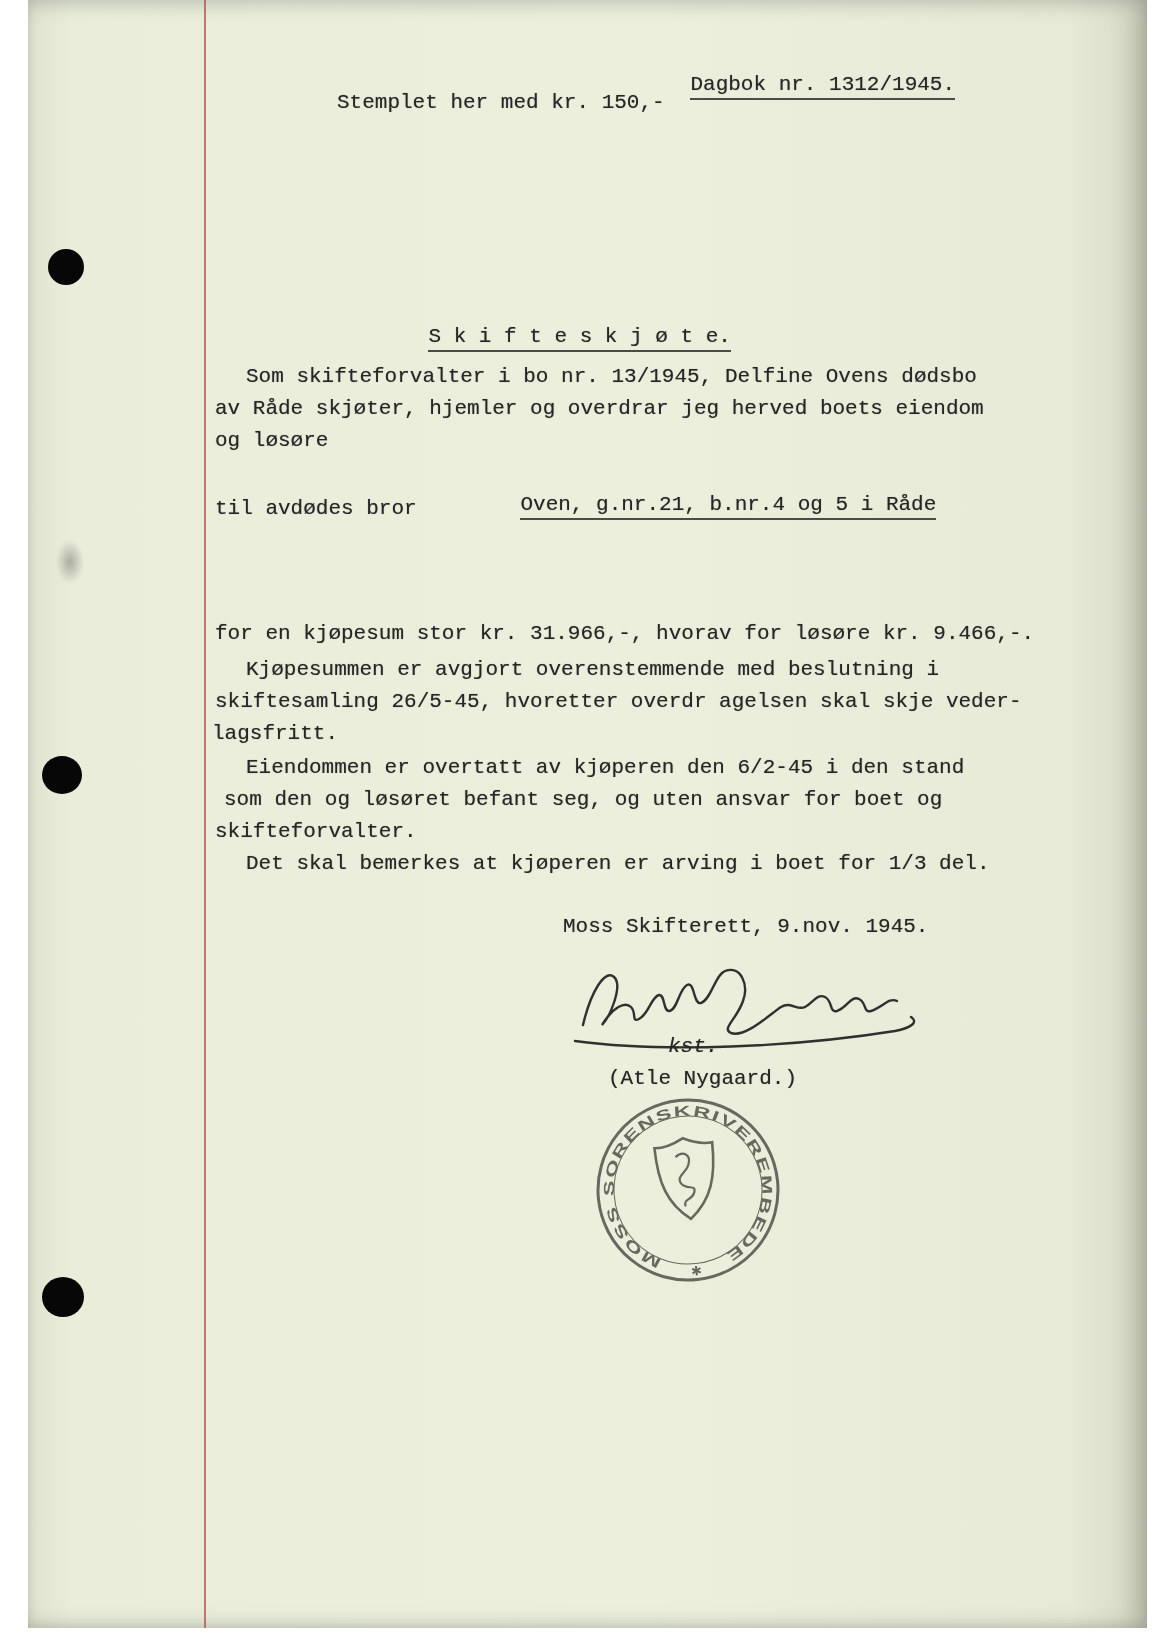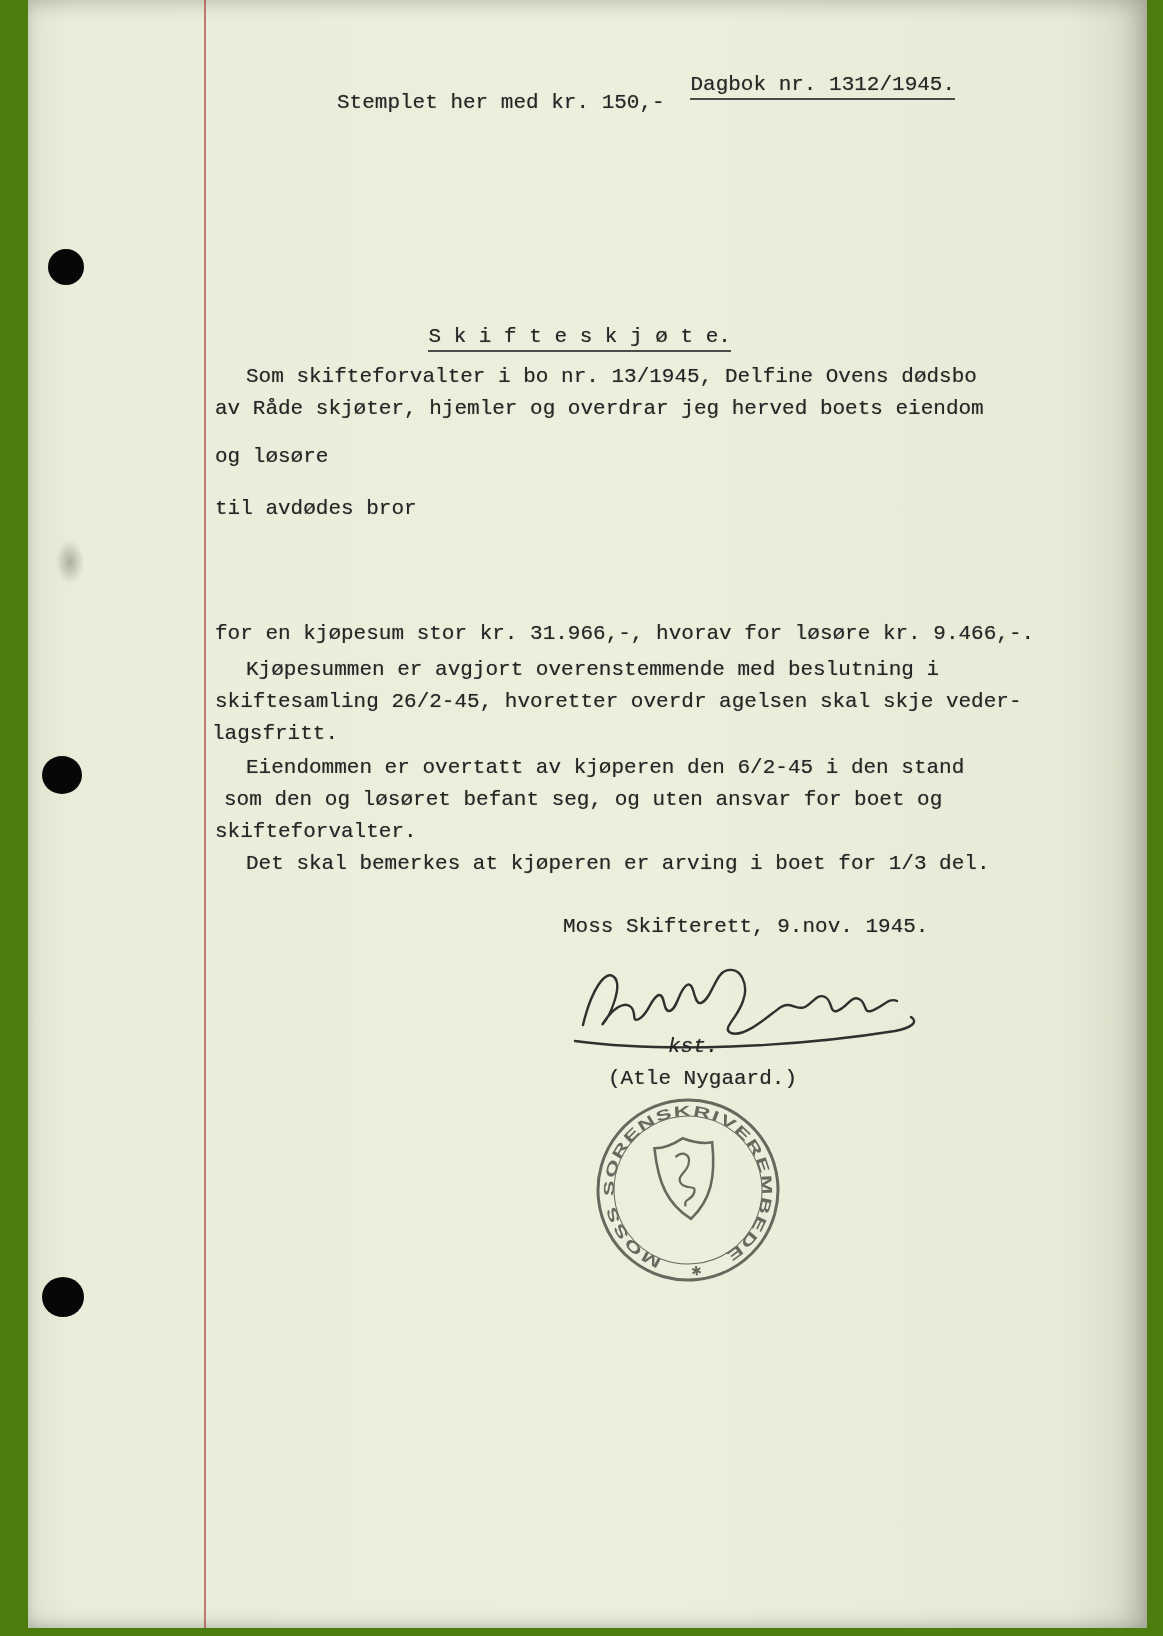--- a/index.html
+++ b/index.html
@@ -1,18 +1,18 @@
 <!DOCTYPE html>
 <html style="--paper: #e9edda; --ink: #262626; --margin_line: #a84a42; --stamp: #4b4b43;"><head>
 <meta charset="utf-8">
 <style>
   html,body{margin:0;padding:0;background:#111;}
   .scan{
     position:relative;width:1163px;height:1636px;margin:0 auto;
-    background:#4d7c0f;overflow:hidden;
+    background:#ffffff;overflow:hidden;
     font-family:"Liberation Mono","DejaVu Sans Mono",monospace;
   }
   .paper{
     position:absolute;left:28px;top:0;right:16px;bottom:8px;
     background:linear-gradient(90deg,#dfe3cf 0%,#e9edda 4%,#ebefdc 55%,#e6ead6 93%,#d5d9c4 100%);
     box-shadow:inset -12px 0 24px rgba(0,0,0,.18), inset 0 6px 16px rgba(0,0,0,.05), inset 0 -4px 10px rgba(0,0,0,.06);
   }
   .redline{
     position:absolute;left:204px;top:0;bottom:8px;width:2px;
     background:var(--margin_line,#a84a42);opacity:.7;
@@ -55,30 +55,33 @@
   </div>
 
   <div class="tw" style="left:337px;top:88px;">Stemplet her med kr. 150,-</div>
 
   <div class="tw" style="left:378px;top:292px;">
     <span class="ul">S k i f t e s k j ø t e.</span>
   </div>
 
   <div class="tw" style="left:246px;top:362px;">Som skifteforvalter i bo nr. 13/1945, Delfine Ovens dødsbo</div>
   <div class="tw" style="left:215px;top:394px;">av Råde skjøter, hjemler og overdrar jeg herved boets eiendom</div>
-  <div class="tw" style="left:215px;top:426px;margin-top:16px;">og løsøre</div>
+  <div class="tw" style="left:215px;top:426px;">og løsøre</div>
 
+  <div class="tw" style="left:470px;top:460px;">
+    <span class="ul">Oven, g.nr.21, b.nr.4 og 5 i Råde</span>
+  </div>
 
   <div class="tw" style="left:215px;top:494px;">til avdødes bror</div>
 
 
   <div class="tw" style="left:215px;top:619px;">for en kjøpesum stor kr. 31.966,-, hvorav for løsøre kr. 9.466,-.</div>
 
   <div class="tw" style="left:246px;top:655px;">Kjøpesummen er avgjort overenstemmende med beslutning i</div>
-  <div class="tw" style="left:215px;top:687px;">skiftesamling 26/2-45, hvoretter overdr agelsen skal skje veder-</div>
+  <div class="tw" style="left:215px;top:687px;">skiftesamling 26/5-45, hvoretter overdr agelsen skal skje veder-</div>
   <div class="tw" style="left:212px;top:719px;">lagsfritt.</div>
 
   <div class="tw" style="left:246px;top:753px;font-family:Liberation Mono, monospace;">Eiendommen er overtatt av kjøperen den 6/2-45 i den stand</div>
   <div class="tw" style="left:224px;top:785px;">som den og løsøret befant seg, og uten ansvar for boet og</div>
   <div class="tw" style="left:215px;top:817px;">skifteforvalter.</div>
 
   <div class="tw" style="left:246px;top:849px;">Det skal bemerkes at kjøperen er arving i boet for 1/3 del.</div>
 
   <div class="tw" style="left:563px;top:912px;">Moss Skifterett, 9.nov. 1945.</div>
 

